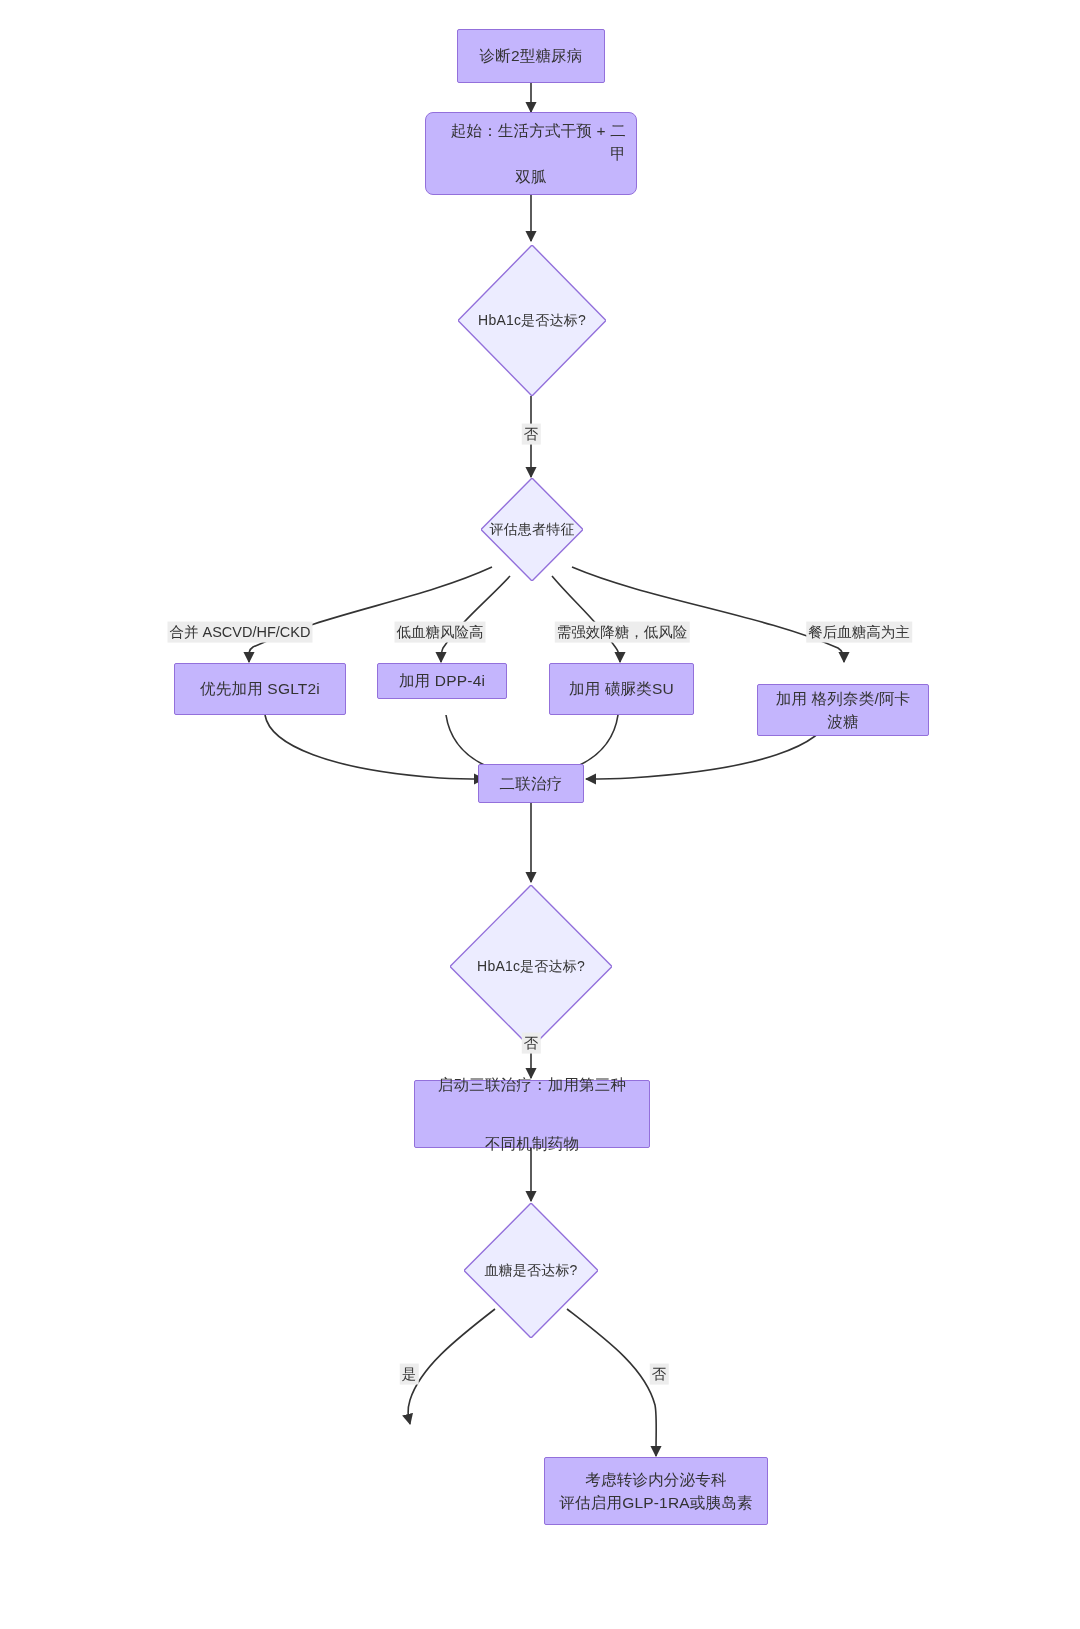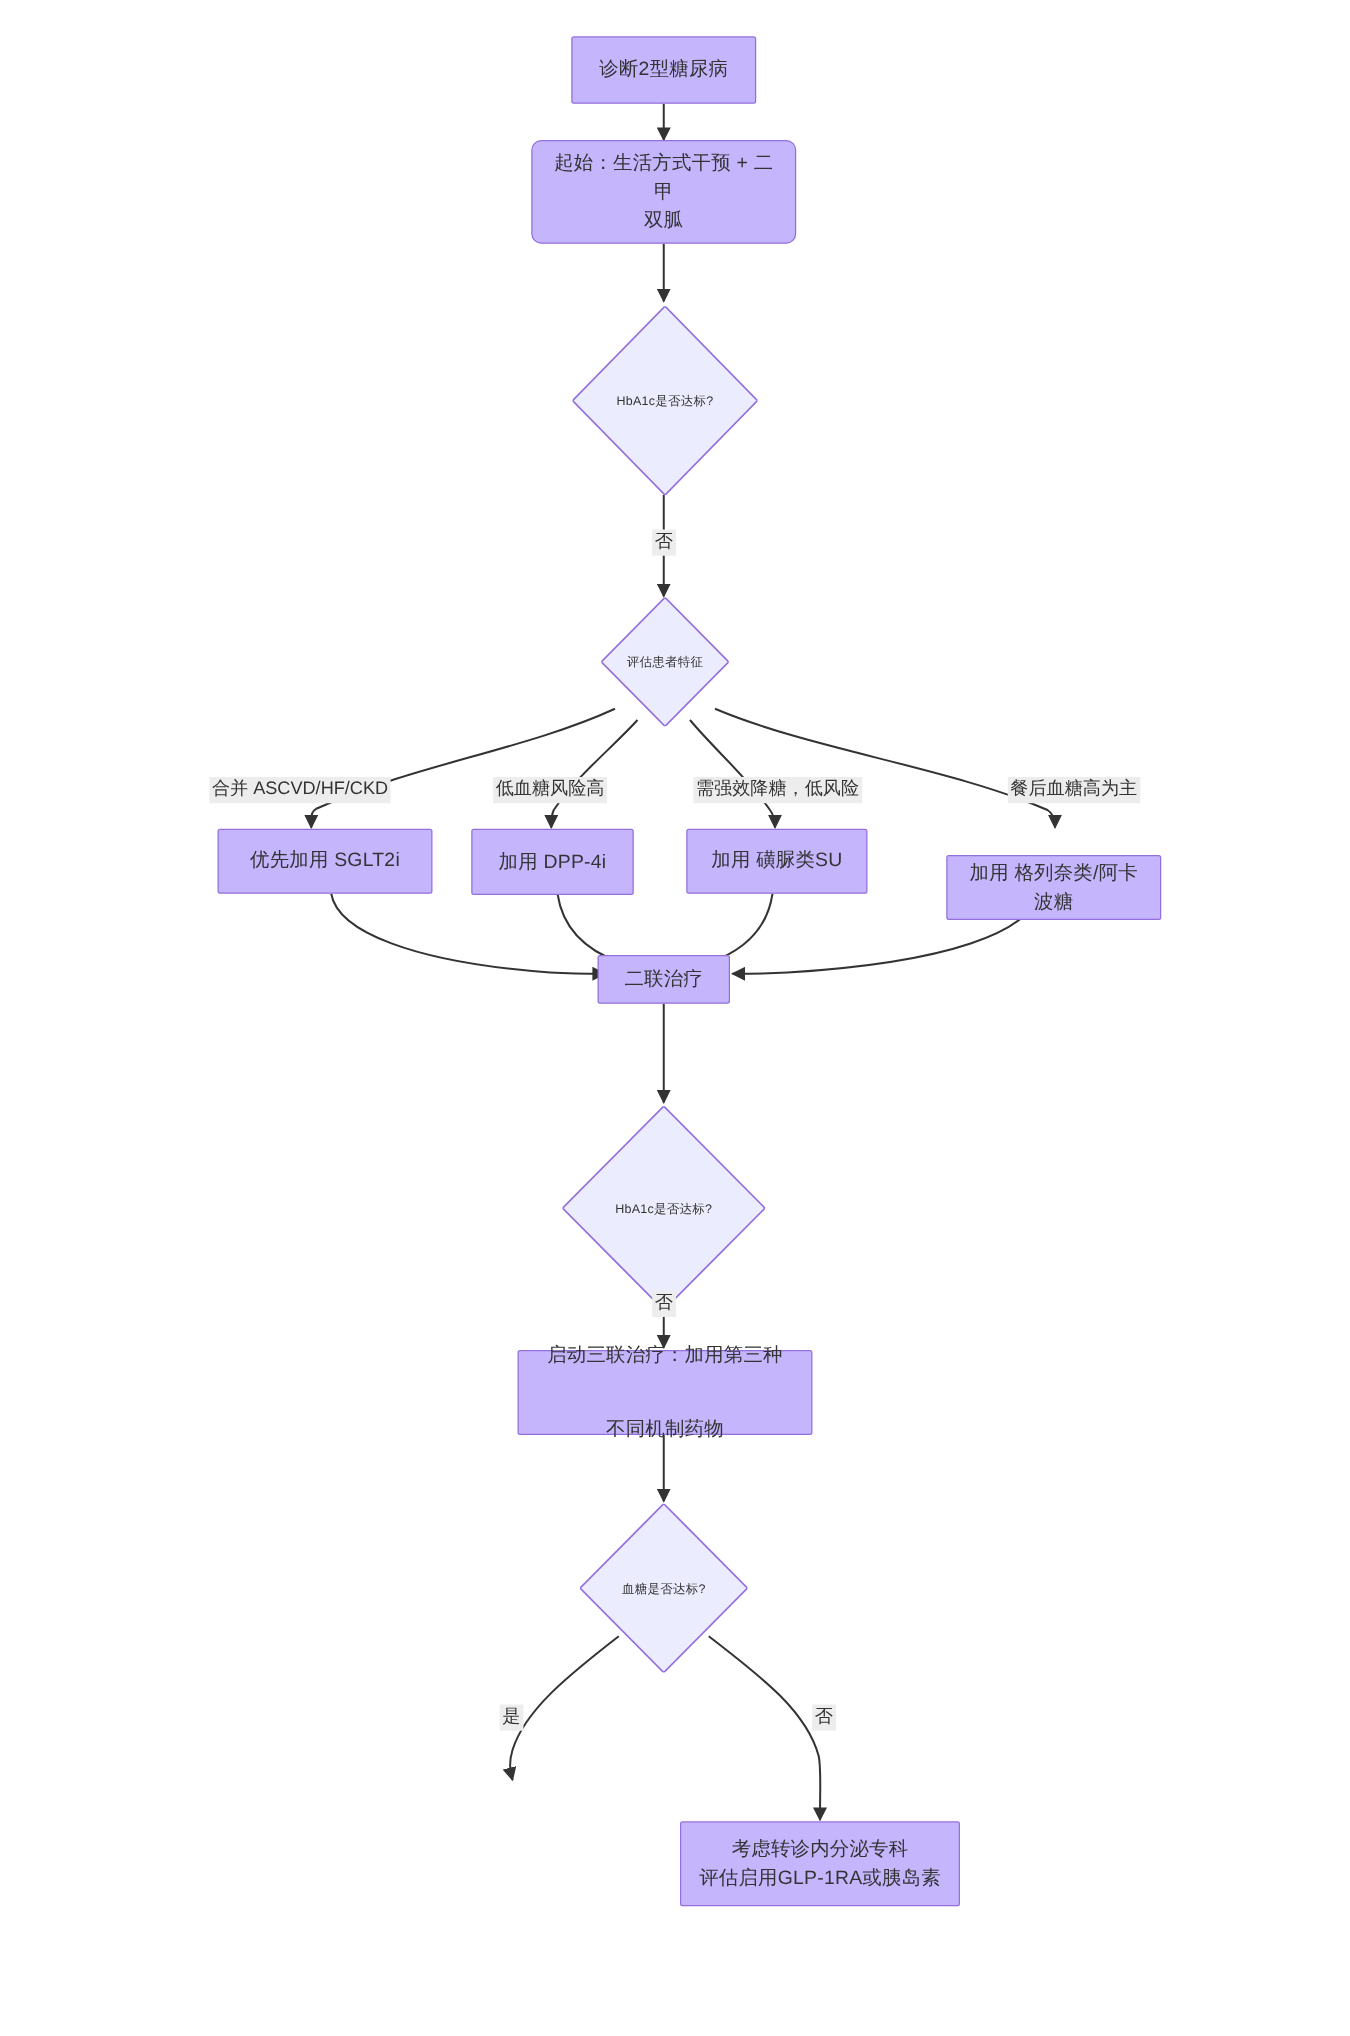--- a/index.html
+++ b/index.html
@@ -43,20 +43,21 @@
     letter-spacing: 0.2px;
   }
   .node.box {
     background: #c4b5fd;
     border: 1px solid #9370db;
     border-radius: 2px;
     padding: 4px 10px;
   }
   .node.box.rounded {
     border-radius: 8px;
+    text-align: right;
   }
   .diamond-wrap {
     position: absolute;
   }
   .diamond-shape {
     position: absolute;
     left: 0;
     top: 0;
     width: 100%;
     height: 100%;
@@ -64,21 +65,21 @@
   .diamond-label {
     position: absolute;
     left: 0;
     top: 0;
     width: 100%;
     height: 100%;
     display: flex;
     align-items: center;
     justify-content: center;
     color: #333333;
-    font-size: 10px;
+    font-size: 14px;
     white-space: nowrap;
     letter-spacing: 0.2px;
   }
   .edge-label {
     position: absolute;
     background: #ededed;
     color: #333333;
     font-size: 14.5px;
     line-height: 1.3;
     padding: 1px 2px;
@@ -151,21 +152,21 @@
     <svg class="diamond-shape" viewBox="0 0 102 103" preserveAspectRatio="none">
       <polygon points="51,0 102,51.5 51,103 0,51.5" fill="#ececff" stroke="#9370db" stroke-width="1.4"></polygon>
     </svg>
     <div class="diamond-label">评估患者特征</div>
   </div>
 
   <div class="node box" style="left:174px; top:663px; width:172px; height:52px;">
     <span>优先加用 SGLT2i</span>
   </div>
 
-  <div class="node box" style="left:377px; top:663px; width:130px; height:53px;">
+  <div class="node box" style="left:377px; top:663px; width:130px; height:36px;">
     <span>加用 DPP-4i</span>
   </div>
 
   <div class="node box" style="left:549px; top:663px; width:145px; height:52px;">
     <span>加用 磺脲类SU</span>
   </div>
 
   <div class="node box" style="left:740px; top:684px; width:172px; height:52px;margin-left:17px;">
     <span>加用 格列奈类/阿卡波糖</span>
   </div>

